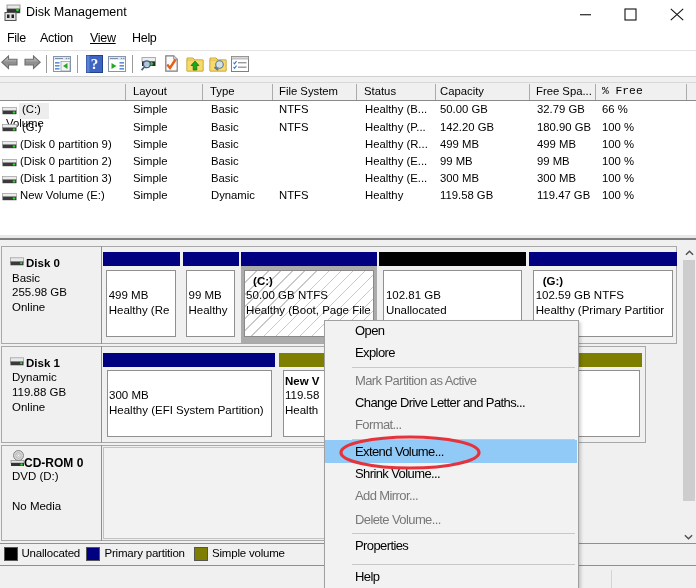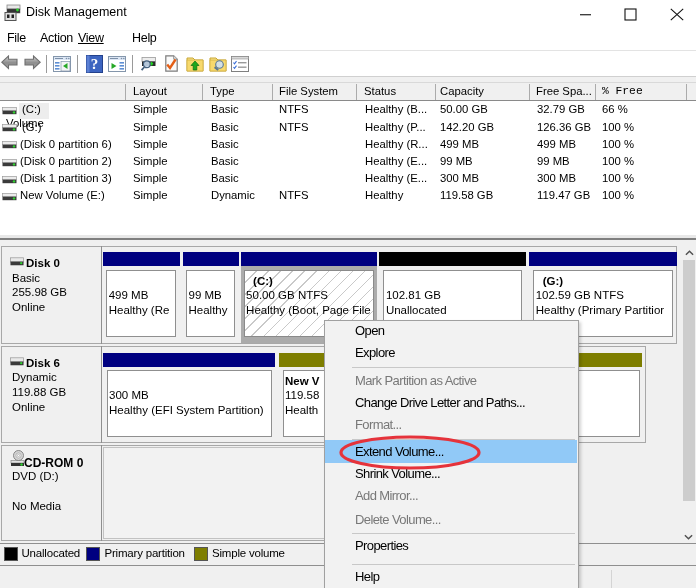--- a/index.html
+++ b/index.html
@@ -48,21 +48,21 @@
   </svg>
   <svg class="abs" style="left:624px;top:8px" width="13" height="13" viewBox="0 0 13 13">
     <rect x="1" y="1" width="11" height="11" fill="none" stroke="#111" stroke-width="1.1"></rect>
   </svg>
   <svg class="abs" style="left:670px;top:8px" width="14" height="13" viewBox="0 0 14 13">
     <path d="M0.8 0.8 L13.2 12.2 M13.2 0.8 L0.8 12.2" stroke="#111" stroke-width="1.1" fill="none"></path>
   </svg>
 
   <div class="abs" style="left:7px;top:31px;font-size:12.5px;letter-spacing:-0.3px;">File</div>
   <div class="abs" style="left:40px;top:31px;font-size:12.5px;letter-spacing:-0.3px;">Action</div>
-  <div class="abs" style="left:78px;top:31px;font-size:12.5px;letter-spacing:-0.3px;text-decoration:underline;">View</div>
+  <div class="abs" style="left:90px;top:31px;font-size:12.5px;letter-spacing:-0.3px;text-decoration:underline;">View</div>
   <div class="abs" style="left:132px;top:31px;font-size:12.5px;letter-spacing:-0.3px;">Help</div>
 
   <div class="abs" style="left:0;top:50px;width:696px;height:1px;background:#e3e3e3;"></div>
   <div class="abs" style="left:0;top:76px;width:696px;height:1px;background:#d0d0d0;"></div>
   <div class="abs" style="left:0;top:77px;width:696px;height:5px;background:#f0f0f0;"></div>
   <div id="toolbar">
 
     <svg class="abs" style="left:1px;top:55px" width="17" height="15" viewBox="0 0 17 15">
       <defs>
           <linearGradient id="arg" x1="0" y1="0" x2="0" y2="1">
@@ -185,28 +185,28 @@
     <div class="vrow" style="top:120.5px">
         <svg class="vic" viewBox="0 0 15 8">
           <use href="#vdisk"></use>
         </svg>
       <span style="left:22px">(G:)</span>
         <span style="left:133px">Simple</span>
         <span style="left:211px">Basic</span>
         <span style="left:279px">NTFS</span>
         <span style="left:365px">Healthy (P...</span>
         <span style="left:440px">142.20 GB</span>
-        <span style="left:537px">126.36 GB</span>
+        <span style="left:537px">180.90 GB</span>
         <span style="left:602px">100 %</span>
       </div>
     <div class="vrow" style="top:137.7px">
         <svg class="vic" viewBox="0 0 15 8">
           <use href="#vdisk"></use>
         </svg>
-      <span style="left:20px">(Disk 0 partition 6)</span>
+      <span style="left:20px">(Disk 0 partition 9)</span>
         <span style="left:133px">Simple</span>
         <span style="left:211px">Basic</span>
         <span style="left:365px">Healthy (R...</span>
         <span style="left:440px">499 MB</span>
         <span style="left:537px">499 MB</span>
         <span style="left:602px">100 %</span>
       </div>
     <div class="vrow" style="top:155px">
         <svg class="vic" viewBox="0 0 15 8">
           <use href="#vdisk"></use>
@@ -303,21 +303,21 @@
       <div class="pl1" style="padding-left:7px;">(G:)</div>
         <div class="pl2">102.59 GB NTFS</div>
         <div class="pl3">Healthy (Primary Partitior</div>
       </div>
 
     <div class="drow" style="top:345.8px;height:97.5px;width:645px;"></div>
     <div class="dsep" style="top:345.8px;height:97.5px;"></div>
     <svg class="abs" style="left:10px;top:356.5px" width="14" height="10" viewBox="0 0 15 10">
         <use href="#ddisk"></use>
       </svg>
-    <div class="abs lblb" style="left:26px;top:356.5px;">Disk 6</div>
+    <div class="abs lblb" style="left:26px;top:356.5px;">Disk 1</div>
     <div class="abs lbl" style="left:12px;top:371.2px;">Dynamic</div>
     <div class="abs lbl" style="left:12px;top:385.8px;">119.88 GB</div>
     <div class="abs lbl" style="left:12px;top:400.5px;">Online</div>
     <div class="band" style="left:103px;top:352.8px;width:172px;background:#000080;"></div>
     <div class="pbox" style="left:106.5px;top:369.8px;width:165px;height:67.5px;">
       <div class="pl2">300 MB</div>
         <div class="pl3">Healthy (EFI System Partition)</div>
       </div>
     <div class="band" style="left:278.8px;top:352.8px;width:363.2px;background:#7e7e00;"></div>
     <div class="pbox" style="left:282.5px;top:369.8px;width:357px;height:67.5px;">

